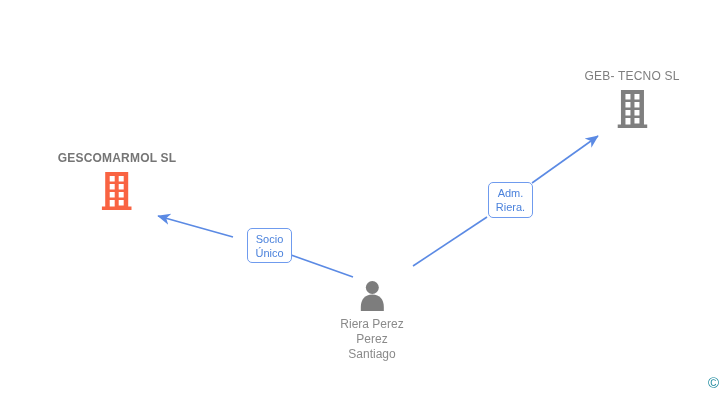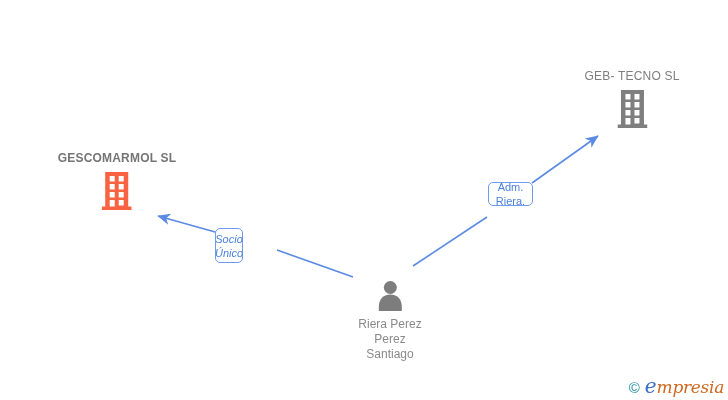--- a/index.html
+++ b/index.html
@@ -49,22 +49,22 @@
     color: #4b82dc;
     font-size: 11px;
     line-height: 14px;
     display: flex;
     flex-direction: column;
     justify-content: center;
     align-items: center;
     text-align: center;
     z-index: 2;
   }
-  .box-socio { left: 215px; top: 228px; width: 28px; height: 35px; font-style: italic; }
-  .box-adm   { left: 488px; top: 182px; width: 45px; height: 24px; }
+  .box-socio { left: 247px; top: 228px; width: 45px; height: 35px; }
+  .box-adm   { left: 488px; top: 182px; width: 45px; height: 36px; }
   .brand {
     position: absolute;
     right: 4px;
     top: 374px;
     display: flex;
     align-items: baseline;
     white-space: nowrap;
   }
   .brand .copy {
     color: #1d8a9e;
@@ -133,21 +133,21 @@
           <rect x="17" y="12" width="5" height="5.5"></rect>
           <rect x="8" y="20" width="5" height="5.5"></rect>
           <rect x="17" y="20" width="5" height="5.5"></rect>
           <rect x="8" y="28" width="5" height="6.5"></rect>
           <rect x="17" y="28" width="5" height="5.5"></rect>
         </g>
       </svg>
     </span>
   </div>
 
-  <div class="node" style="left:390px; top:281px;">
+  <div class="node" style="left:372px; top:281px;">
     <span class="icon" style="margin-top:0;">
       <svg width="32" height="30" viewBox="0 0 32 30">
         <g fill="#7d7d7d">
           <circle cx="16" cy="6.5" r="6.5"></circle>
           <path d="M16,13.5 c-7.5,0 -11.5,5.2 -11.5,12.5 l0,4 23,0 0,-4 c0,-7.3 -4,-12.5 -11.5,-12.5 z"></path>
         </g>
       </svg>
     </span>
     <div class="person-name">
       <div>Riera Perez</div>
@@ -160,16 +160,15 @@
     <div>Socio</div>
     <div>Único</div>
   </div>
   <div class="relation-box box-adm">
     <div>Adm.</div>
     <div>Riera.</div>
   </div>
 
   <div class="brand">
     <span class="copy">©</span>
-    <span class="wordmark"><span class="e-letter">e</span><span class="rest">mpresia</span></span>
   </div>
 
 </div>
 
 </body></html>

